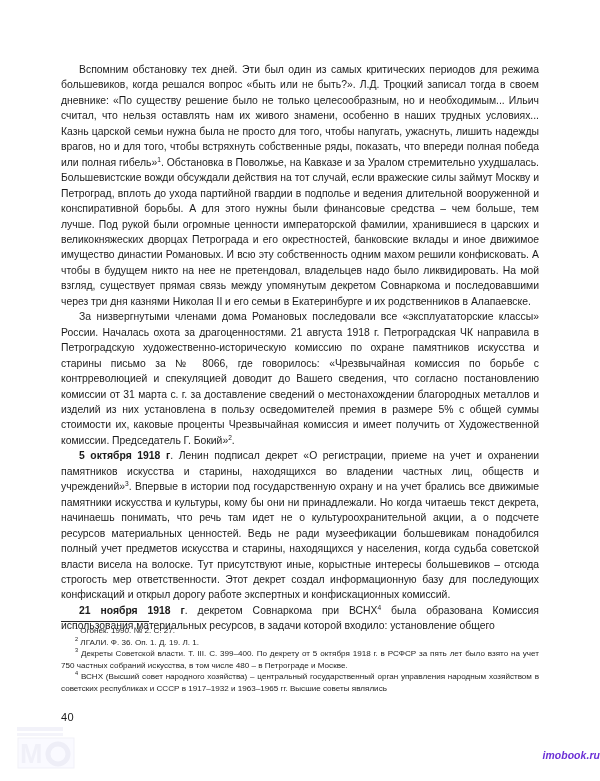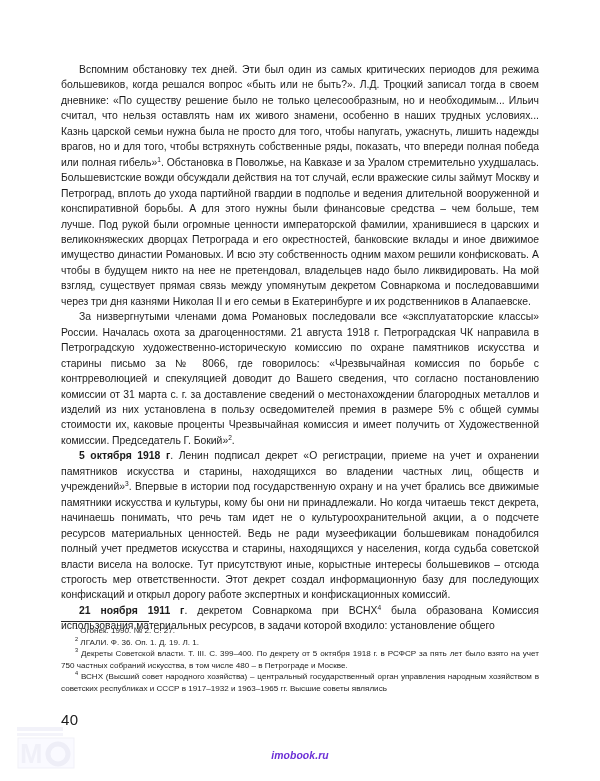--- a/index.html
+++ b/index.html
@@ -69,56 +69,56 @@
     text-indent: 14px;
   }
   .fn sup {
     font-size: 5.6px;
   }
   
   #page-number {
     position: absolute;
     left: 61px;
     top: 711px;
-    font-size: 15px;
+    font-size: 11px;
     color: #1b1b1b;
     letter-spacing: 0.3px;
   }
   
   #watermark {
     position: absolute;
     left: 16px;
     top: 726px;
     width: 62px;
     height: 50px;
     pointer-events: none;
   }
   
   #site-footer {
     position: absolute;
     left: 0;
     top: 750px;
     width: 600px;
-    text-align: center;
+    text-align: right;
     font-size: 10.4px;
     font-style: italic;
     font-weight: bold;
     letter-spacing: 0.1px;
   }
 </style>
 </head>
 <body>
 
 <div id="page">
 
   <div id="content">
     <p class="para">Вспомним обстановку тех дней. Эти был один из самых критических периодов для режима большевиков, когда решался вопрос «быть или не быть?». Л.Д. Троцкий записал тогда в своем дневнике: «По существу решение было не только целесообразным, но и необходимым... Ильич считал, что нельзя оставлять нам их живого знамени, особенно в наших трудных условиях... Казнь царской семьи нужна была не просто для того, чтобы напугать, ужаснуть, лишить надежды врагов, но и для того, чтобы встряхнуть собственные ряды, показать, что впереди полная победа или полная гибель»<sup>1</sup>. Обстановка в Поволжье, на Кавказе и за Уралом стремительно ухудшалась. Большевистские вожди обсуждали действия на тот случай, если вражеские силы займут Москву и Петроград, вплоть до ухода партийной гвардии в подполье и ведения длительной вооруженной и конспиративной борьбы. А для этого нужны были финансовые средства – чем больше, тем лучше. Под рукой были огромные ценности императорской фамилии, хранившиеся в царских и великокняжеских дворцах Петрограда и его окрестностей, банковские вклады и иное движимое имущество династии Романовых. И всю эту собственность одним махом решили конфисковать. А чтобы в будущем никто на нее не претендовал, владельцев надо было ликвидировать. На мой взгляд, существует прямая связь между упомянутым декретом Совнаркома и последовавшими через три дня казнями Николая II и его семьи в Екатеринбурге и их родственников в Алапаевске.</p>
     <p class="para">За низвергнутыми членами дома Романовых последовали все «эксплуататорские классы» России. Началась охота за драгоценностями. 21 августа 1918 г. Петроградская ЧК направила в Петроградскую художественно-историческую комиссию по охране памятников искусства и старины письмо за № 8066, где говорилось: «Чрезвычайная комиссия по борьбе с контрреволюцией и спекуляцией доводит до Вашего сведения, что согласно постановлению комиссии от 31 марта с. г. за доставление сведений о местонахождении благородных металлов и изделий из них установлена в пользу осведомителей премия в размере 5% с общей суммы стоимости их, каковые проценты Чрезвычайная комиссия и имеет получить от Художественной комиссии. Председатель Г. Бокий»<sup>2</sup>.</p>
     <p class="para"><span class="dt">5 октября 1918 г</span>. Ленин подписал декрет «О регистрации, приеме на учет и охранении памятников искусства и старины, находящихся во владении частных лиц, обществ и учреждений»<sup>3</sup>. Впервые в истории под государственную охрану и на учет брались все движимые памятники искусства и культуры, кому бы они ни принадлежали. Но когда читаешь текст декрета, начинаешь понимать, что речь там идет не о культуроохранительной акции, а о подсчете ресурсов материальных ценностей. Ведь не ради музеефикации большевикам понадобился полный учет предметов искусства и старины, находящихся у населения, когда судьба советской власти висела на волоске. Тут присутствуют иные, корыстные интересы большевиков – отсюда строгость мер ответственности. Этот декрет создал информационную базу для последующих конфискаций и открыл дорогу работе экспертных и конфискационных комиссий.</p>
-    <p class="para"><span class="dt">21 ноября 1911 г</span>. декретом Совнаркома при ВСНХ<sup>4</sup> была образована Комиссия использования материальных ресурсов, в задачи которой входило: установление общего</p>
+    <p class="para"><span class="dt">21 ноября 1918 г</span>. декретом Совнаркома при ВСНХ<sup>4</sup> была образована Комиссия использования материальных ресурсов, в задачи которой входило: установление общего</p>
   </div>
 
   <div id="footnotes">
     <div id="fn-rule"></div>
     <p class="fn"><sup>1</sup> Огонек. 1990. № 2. С. 27.</p>
     <p class="fn"><sup>2</sup> ЛГАЛИ. Ф. 36. Оп. 1. Д. 19. Л. 1.</p>
     <p class="fn"><sup>3</sup> Декреты Советской власти. Т. III. С. 399–400. По декрету от 5 октября 1918 г. в РСФСР за пять лет было взято на учет 750 частных собраний искусства, в том числе 480 – в Петрограде и Москве.</p>
     <p class="fn"><sup>4</sup> ВСНХ (Высший совет народного хозяйства) – центральный государственный орган управления народным хозяйством в советских республиках и СССР в 1917–1932 и 1963–1965 гг. Высшие советы являлись</p>
   </div>
 

